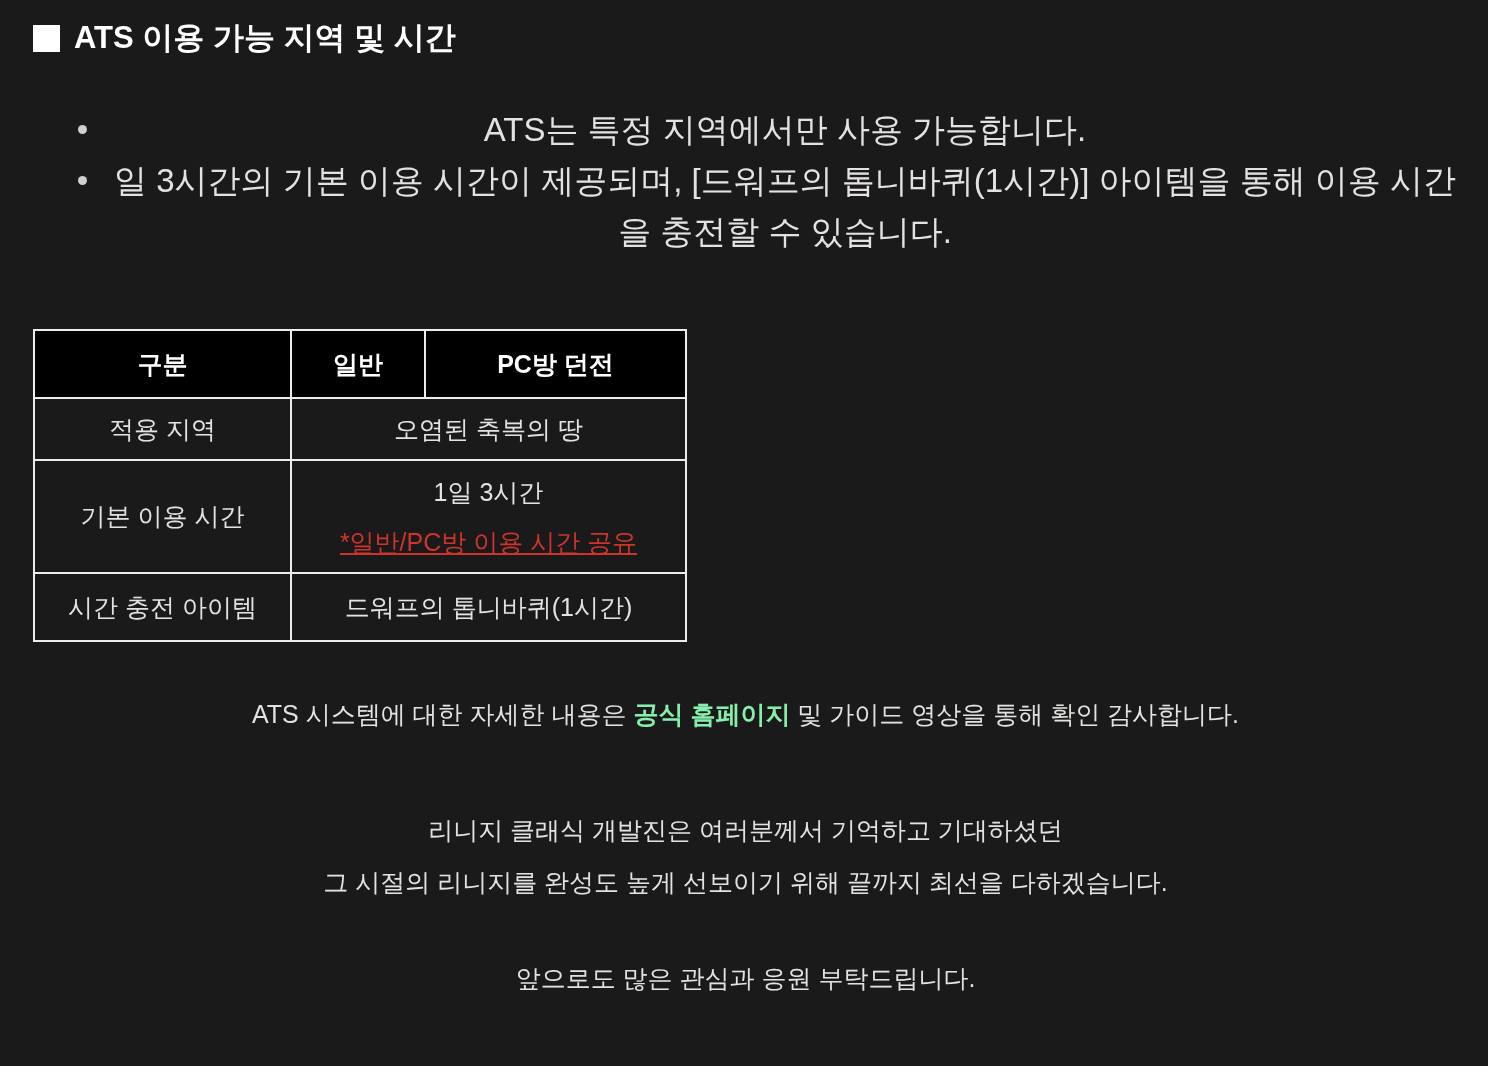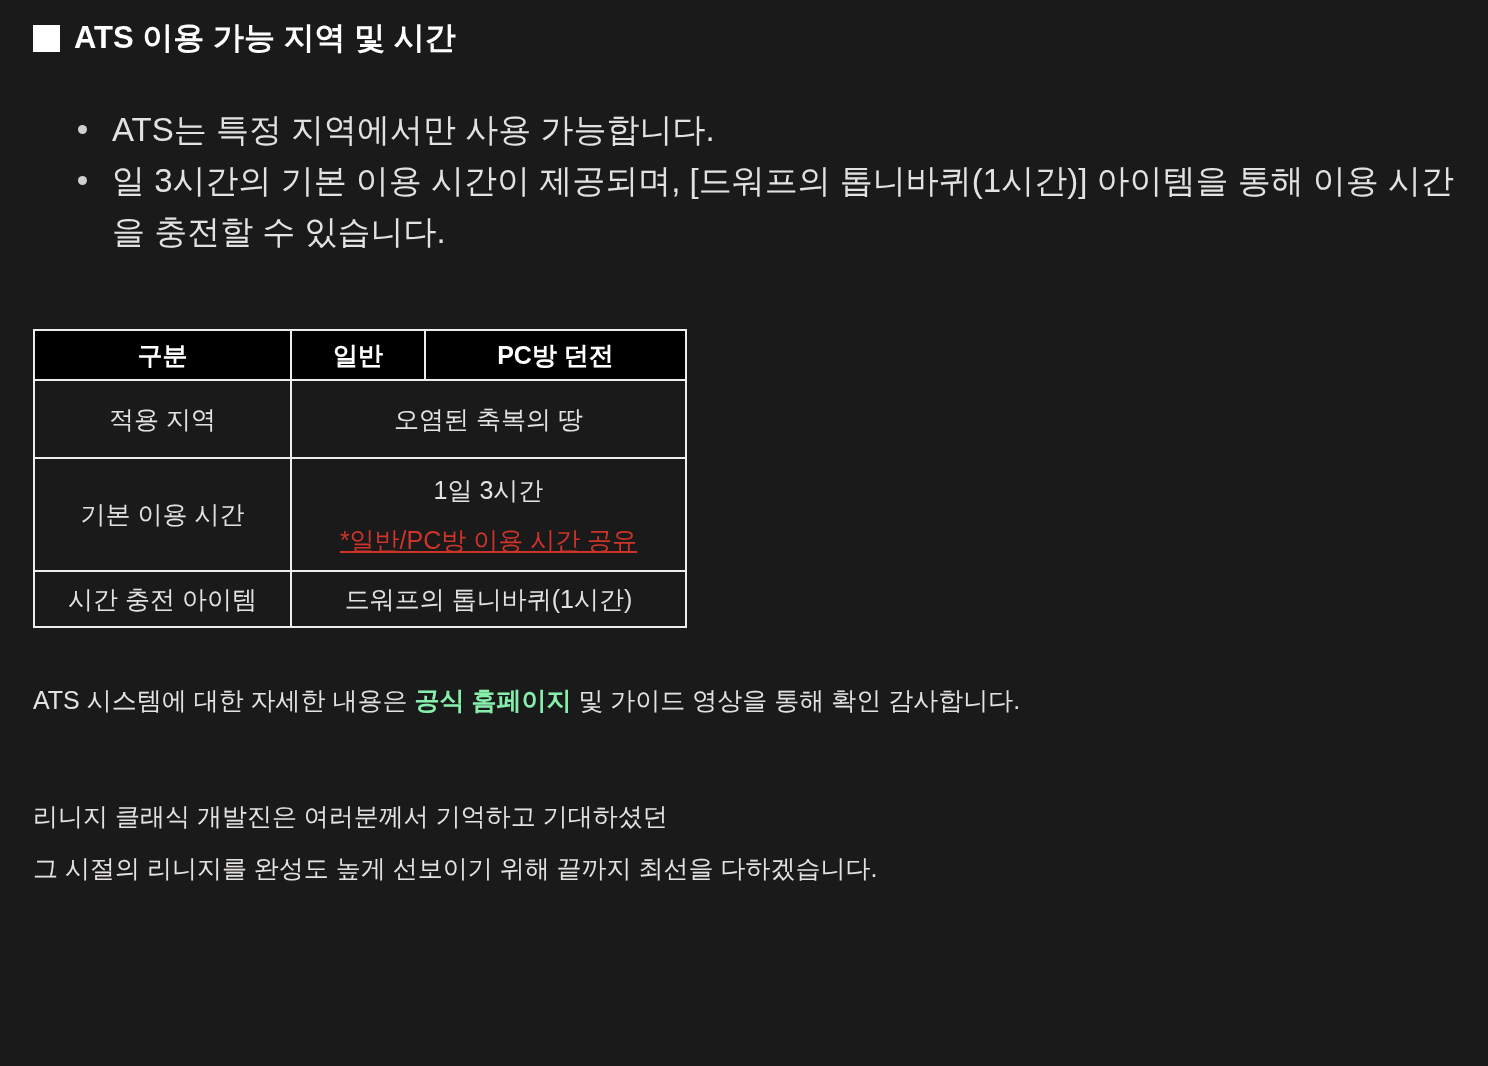--- a/index.html
+++ b/index.html
@@ -1,15 +1,15 @@
 <!DOCTYPE html>
 <html><head>
 <meta charset="utf-8">
 <style>
-  * { box-sizing: border-box; }
+  * { box-sizing: border-box; text-align: center; }
   html, body { margin: 0; padding: 0; }
   body {
     width: 1488px;
     height: 1066px;
     overflow: hidden;
     background: #1a1a1a;
     color: #e4e2e0;
     font-family: "Liberation Sans", "DejaVu Sans", sans-serif;
   }
   .page { padding: 20px 30px 0 33px; }
@@ -70,29 +70,29 @@
   .info-table col.c2 { width: 134px; }
   .info-table col.c3 { width: 261px; }
   .info-table th, .info-table td {
     border: 2px solid #ededed;
     padding: 0;
   }
   .info-table thead th {
     background: #000000;
     color: #ffffff;
     font-weight: 700;
-    height: 50px;
+    height: 68px;
   }
   .info-table td {
     color: #e4e2e0;
     background: transparent;
   }
-  .row-region td   { height: 78px; }
+  .row-region td   { height: 62px; }
   .row-time td     { height: 113px; }
-  .row-item td     { height: 56px; margin-top: 28px; }
+  .row-item td     { height: 68px; margin-top: 28px; }
   .cell-lines { line-height: 50px; }
   .red-note { color: #cf342a; text-decoration: underline; }
 
   
   .para { margin: 0; font-size: 25px; line-height: 52px; color: #e4e2e0; }
   .info-line { margin-top: 46px; }
   .closing  { margin-top: 64px; }
   .farewell { margin-top: 44px; }
   .para .line { display: block; }
   .link {
@@ -158,15 +158,16 @@
   <p class="para info-line">
     <span>ATS 시스템에 대한 자세한 내용은 </span><a class="link">공식 홈페이지</a><span> 및 가이드 영상을 통해 확인 감사합니다.</span>
   </p>
 
   <p class="para closing">
     <span class="line">리니지 클래식 개발진은 여러분께서 기억하고 기대하셨던</span>
     <span class="line">그 시절의 리니지를 완성도 높게 선보이기 위해 끝까지 최선을 다하겠습니다.</span>
   </p>
 
   <p class="para farewell">
+    <span class="line">앞으로도 많은 관심과 응원 부탁드립니다.</span>
   </p>
 
 </div>
 
 </body></html>

